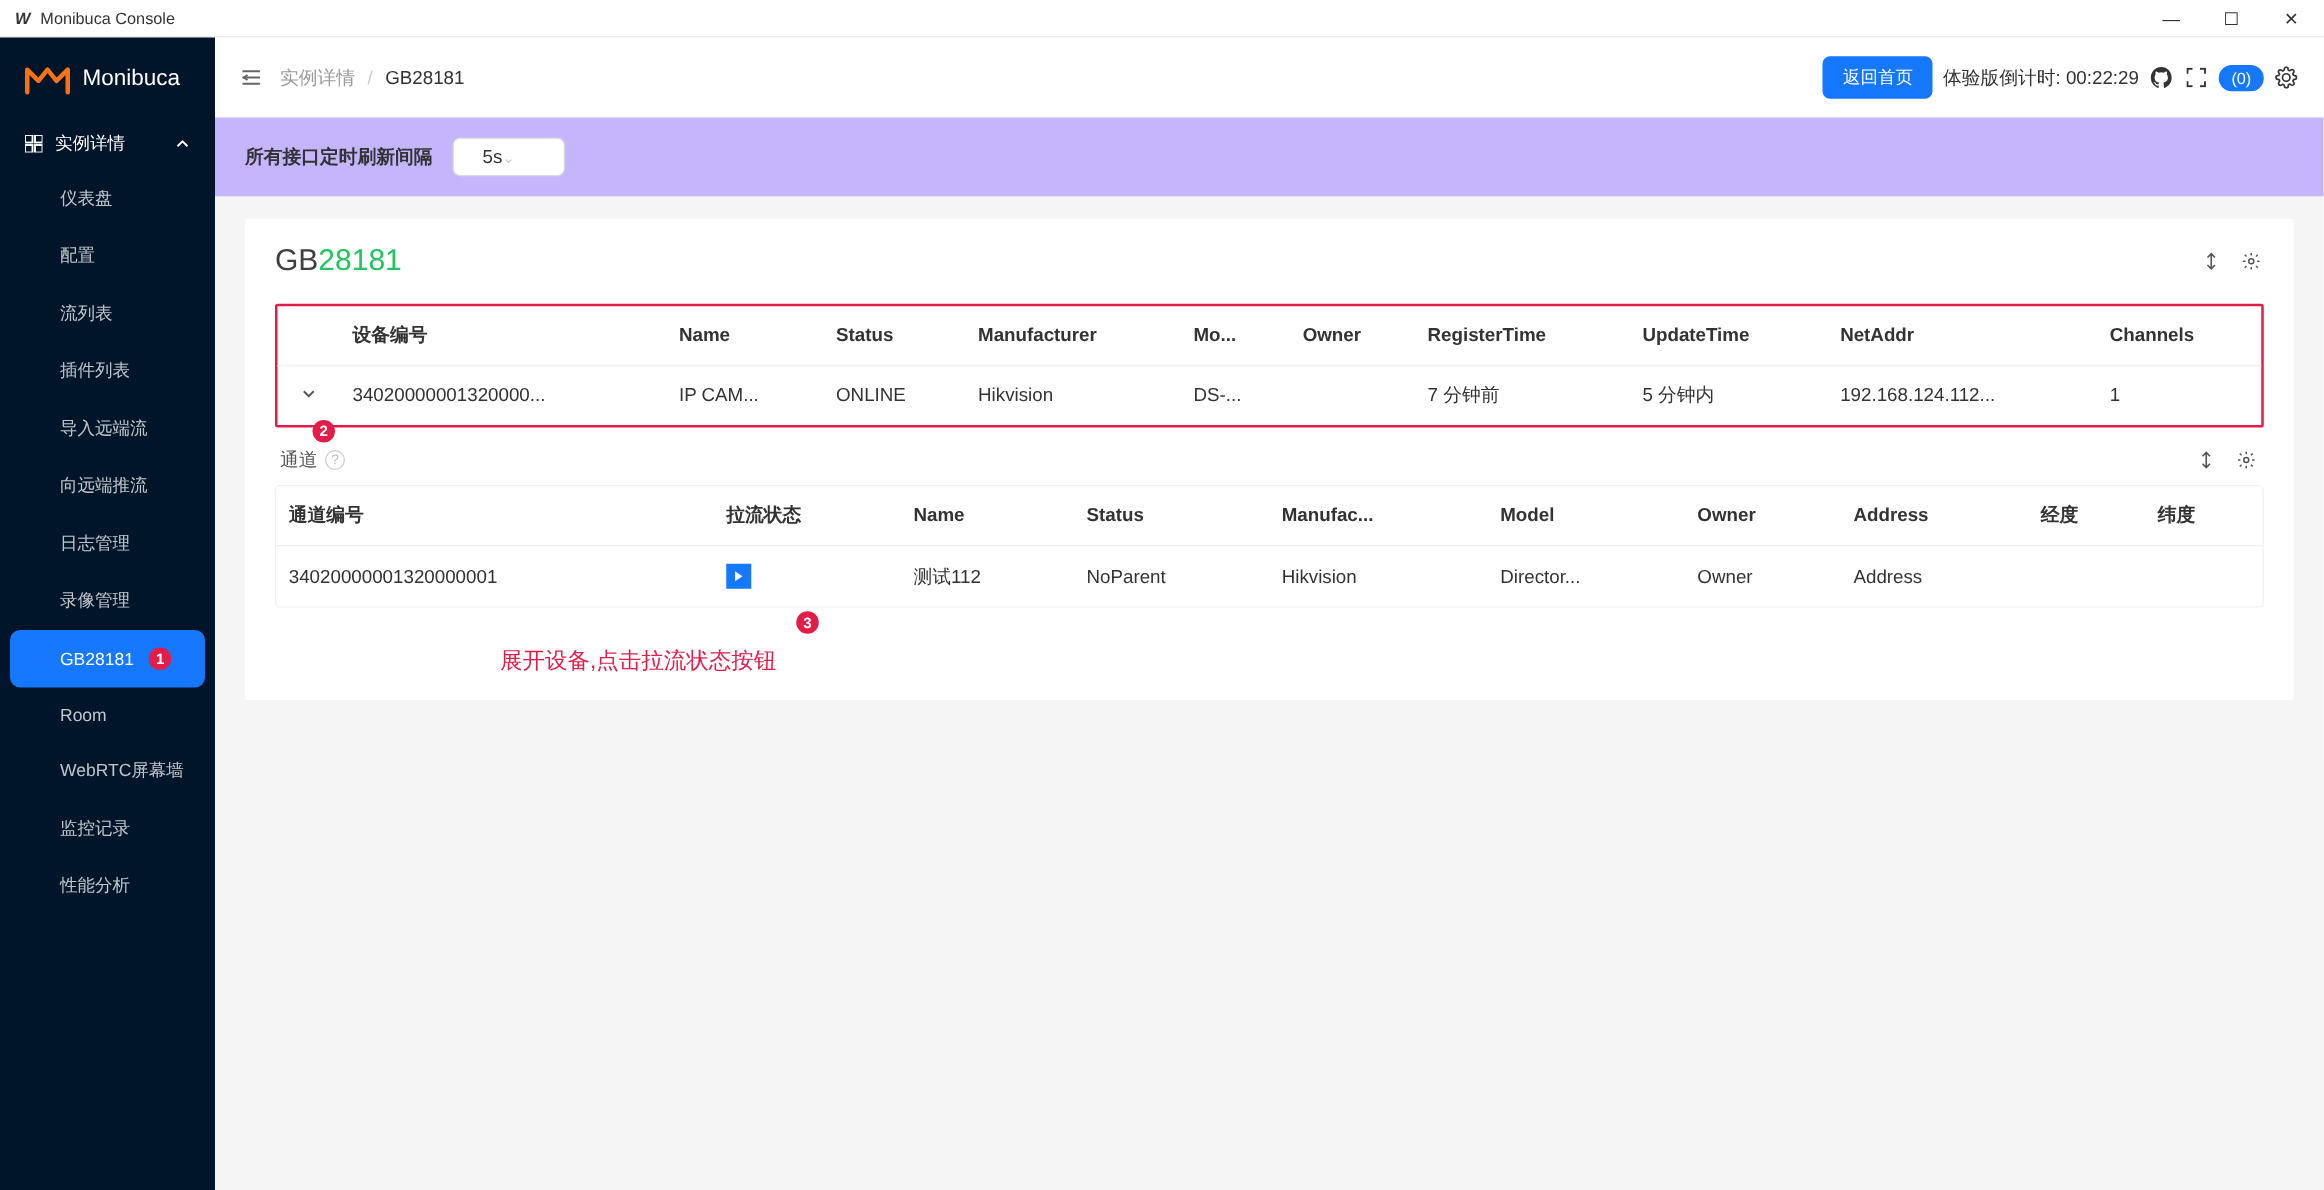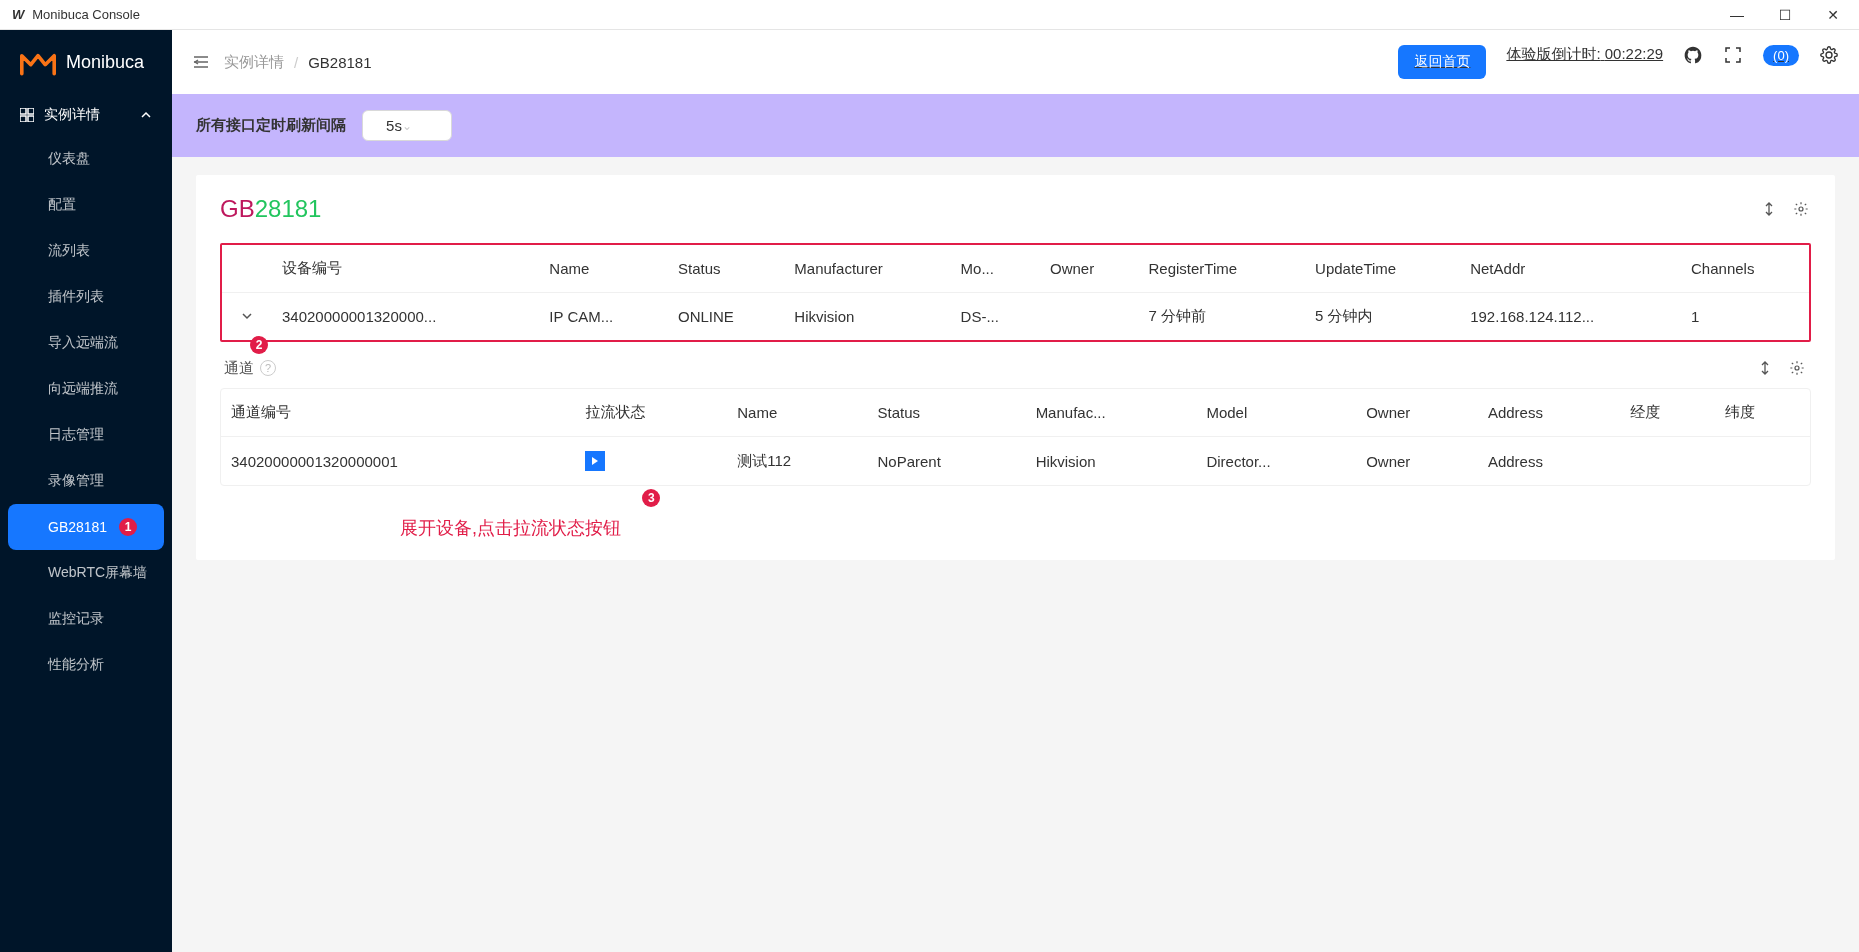--- a/index.html
+++ b/index.html
@@ -21,41 +21,41 @@
 .menu-header-left { display: flex; align-items: center; gap: 10px; }
 .menu-item { padding: 14px 20px 14px 48px; color: rgba(255,255,255,0.75); cursor: pointer; display: flex; align-items: center; gap: 12px; position: relative; }
 .menu-item.active { background: #1677ff; color: #fff; border-radius: 8px; margin: 0 8px; padding-left: 40px; }
 
 .main { flex: 1; display: flex; flex-direction: column; background: #f5f5f5; overflow: hidden; }
 .header { height: 64px; background: #fff; display: flex; align-items: center; justify-content: space-between; padding: 0 20px; }
 .header-left { display: flex; align-items: center; gap: 14px; color: #999; }
 .breadcrumb { display: flex; align-items: center; gap: 10px; font-size: 15px; }
 .breadcrumb .sep { color: #ccc; }
 .breadcrumb .last { color: #333; }
-.header-right { display: flex; align-items: flex-start; gap: 20px; text-decoration: underline; }
+.header-right { display: flex; align-items: center; gap: 8px; }
 .btn-primary { background: #1677ff; color: #fff; border: none; padding: 8px 16px; border-radius: 6px; cursor: pointer; font-size: 14px; }
 .countdown { color: #333; font-size: 15px; }
 .icon-btn { width: 20px; height: 20px; display: flex; align-items: center; justify-content: center; cursor: pointer; }
 .badge { background: #1677ff; color: #fff; border-radius: 12px; padding: 3px 10px; font-size: 13px; cursor: pointer; }
 
 .toolbar { background: #c4b5fd; padding: 16px 24px; display: flex; align-items: center; gap: 16px; font-size: 15px; }
 .select { border: 1px solid #d9d9d9; border-radius: 6px; padding: 6px 28px 6px 12px; background: #fff; position: relative; cursor: pointer; min-width: 90px; display: flex; justify-content: center; align-items: center; }
 .select .chev { color: #ccc; font-size: 12px; }
 
 .content { flex: 1; padding: 18px 24px; overflow-y: auto; }
 .card { background: #fff; border-radius: 2px; padding: 20px 24px; }
 .card-header { display: flex; align-items: center; justify-content: space-between; margin-bottom: 20px; }
 .card-title { font-size: 24px; font-weight: 500; }
-.card-title .gb { color: #be185d; }
+.card-title .gb { color: #404040; }
 .card-title .num { color: #22c55e; }
 .card-actions { display: flex; gap: 12px; }
 
 .device-table { border: 2px solid #e11d48; border-radius: 2px; margin-bottom: 16px; }
 .tbl { width: 100%; border-collapse: collapse; }
-.tbl th { text-align: left; padding: 14px 10px; font-weight: 400; color: #333; font-size: 15px; border-bottom: 1px solid #f0f0f0; }
+.tbl th { text-align: left; padding: 14px 10px; font-weight: 700; color: #333; font-size: 15px; border-bottom: 1px solid #f0f0f0; }
 .tbl td { padding: 14px 10px; color: #333; font-size: 15px; }
 .expand-cell { width: 50px; text-align: center; position: relative; }
 .expand-icon { cursor: pointer; color: #666; }
 
 .callout { position: absolute; width: 18px; height: 18px; background: #e11d48; color: #fff; border-radius: 50%; font-size: 12px; display: flex; align-items: center; justify-content: center; font-weight: bold; }
 .callout-1 { position: relative; top: 0; left: 0; display: inline-flex; }
 .callout-2 { bottom: -14px; left: 28px; }
 .callout-3 { bottom: -22px; left: 50%; transform: translateX(-50%); }
 
 .channel-section { margin-top: 10px; }
@@ -130,20 +130,23 @@
       <div class="menu-item">
           <span>日志管理</span>
         </div>
       <div class="menu-item">
           <span>录像管理</span>
         </div>
       <div class="menu-item active">
         <span>GB28181</span>
         <span class="callout callout-1">1</span>
       </div>
+      <div class="menu-item">
+          <span>Room</span>
+        </div>
       <div class="menu-item">
           <span>WebRTC屏幕墙</span>
         </div>
       <div class="menu-item">
           <span>监控记录</span>
         </div>
       <div class="menu-item">
           <span>性能分析</span>
         </div>
     </nav>

